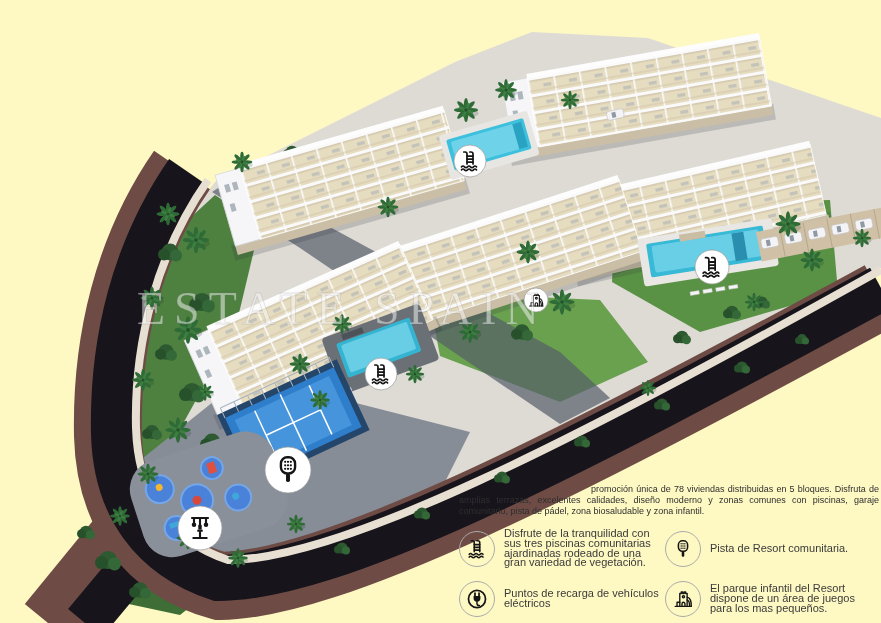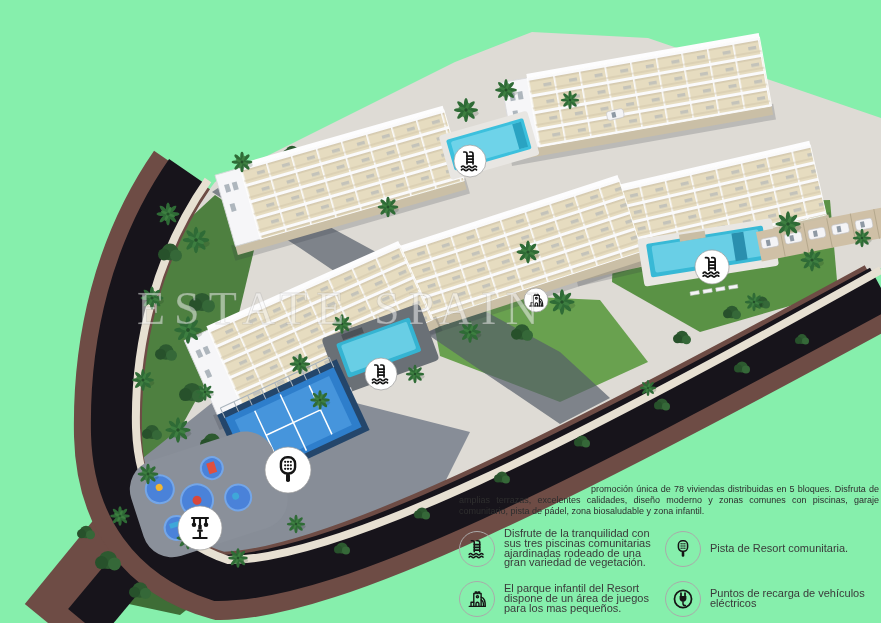--- a/index.html
+++ b/index.html
@@ -1,18 +1,18 @@
 <!DOCTYPE html>
 <html><head>
 <meta charset="utf-8">
 <style>
   html,body{margin:0;padding:0;}
   .canvas{
     position:relative;width:881px;height:623px;overflow:hidden;
-    background:#86efac;font-family:"Liberation Sans",sans-serif;
+    background:#fef9c3;font-family:"Liberation Sans",sans-serif;
   }
   .plan-svg{position:absolute;left:0;top:0;}
   .info-panel{position:absolute;left:459px;top:452px;width:420px;margin-top:32px;}
   .desc{
     margin:0 0 13px 0;font-size:9px;line-height:10.8px;color:#2e2e2e;
     text-align:justify;text-indent:132px;
   }
   .legend{
     display:grid;grid-template-columns:206px 214px;row-gap:13px;column-gap:0;
   }
@@ -426,33 +426,33 @@
         <svg viewBox="0 0 24 24">
               <use href="#sym-padel"></use>
             </svg>
       </span>
       <span class="legend-label">Pista de Resort comunitaria.</span>
     </div>
 
     <div class="legend-item">
       <span class="legend-iconwrap">
         <svg viewBox="0 0 24 24">
+              <use href="#sym-plug"></use>
+            </svg>
+      </span>
+      <span class="legend-label">Puntos de recarga de vehículos eléctricos</span>
+    </div>
+
+    <div class="legend-item">
+      <span class="legend-iconwrap">
+        <svg viewBox="0 0 24 24">
               <use href="#sym-castle"></use>
             </svg>
       </span>
       <span class="legend-label">El parque infantil del Resort dispone de un área de juegos para los mas pequeños.</span>
-    </div>
-
-    <div class="legend-item">
-      <span class="legend-iconwrap">
-        <svg viewBox="0 0 24 24">
-              <use href="#sym-plug"></use>
-            </svg>
-      </span>
-      <span class="legend-label">Puntos de recarga de vehículos eléctricos</span>
     </div>
 
     <div class="legend-item">
       <span class="legend-iconwrap">
         <svg viewBox="0 0 24 24">
               <use href="#sym-cctv"></use>
             </svg>
       </span>
       <span class="legend-label">Seguridad y SPAIN</span>
     </div>

